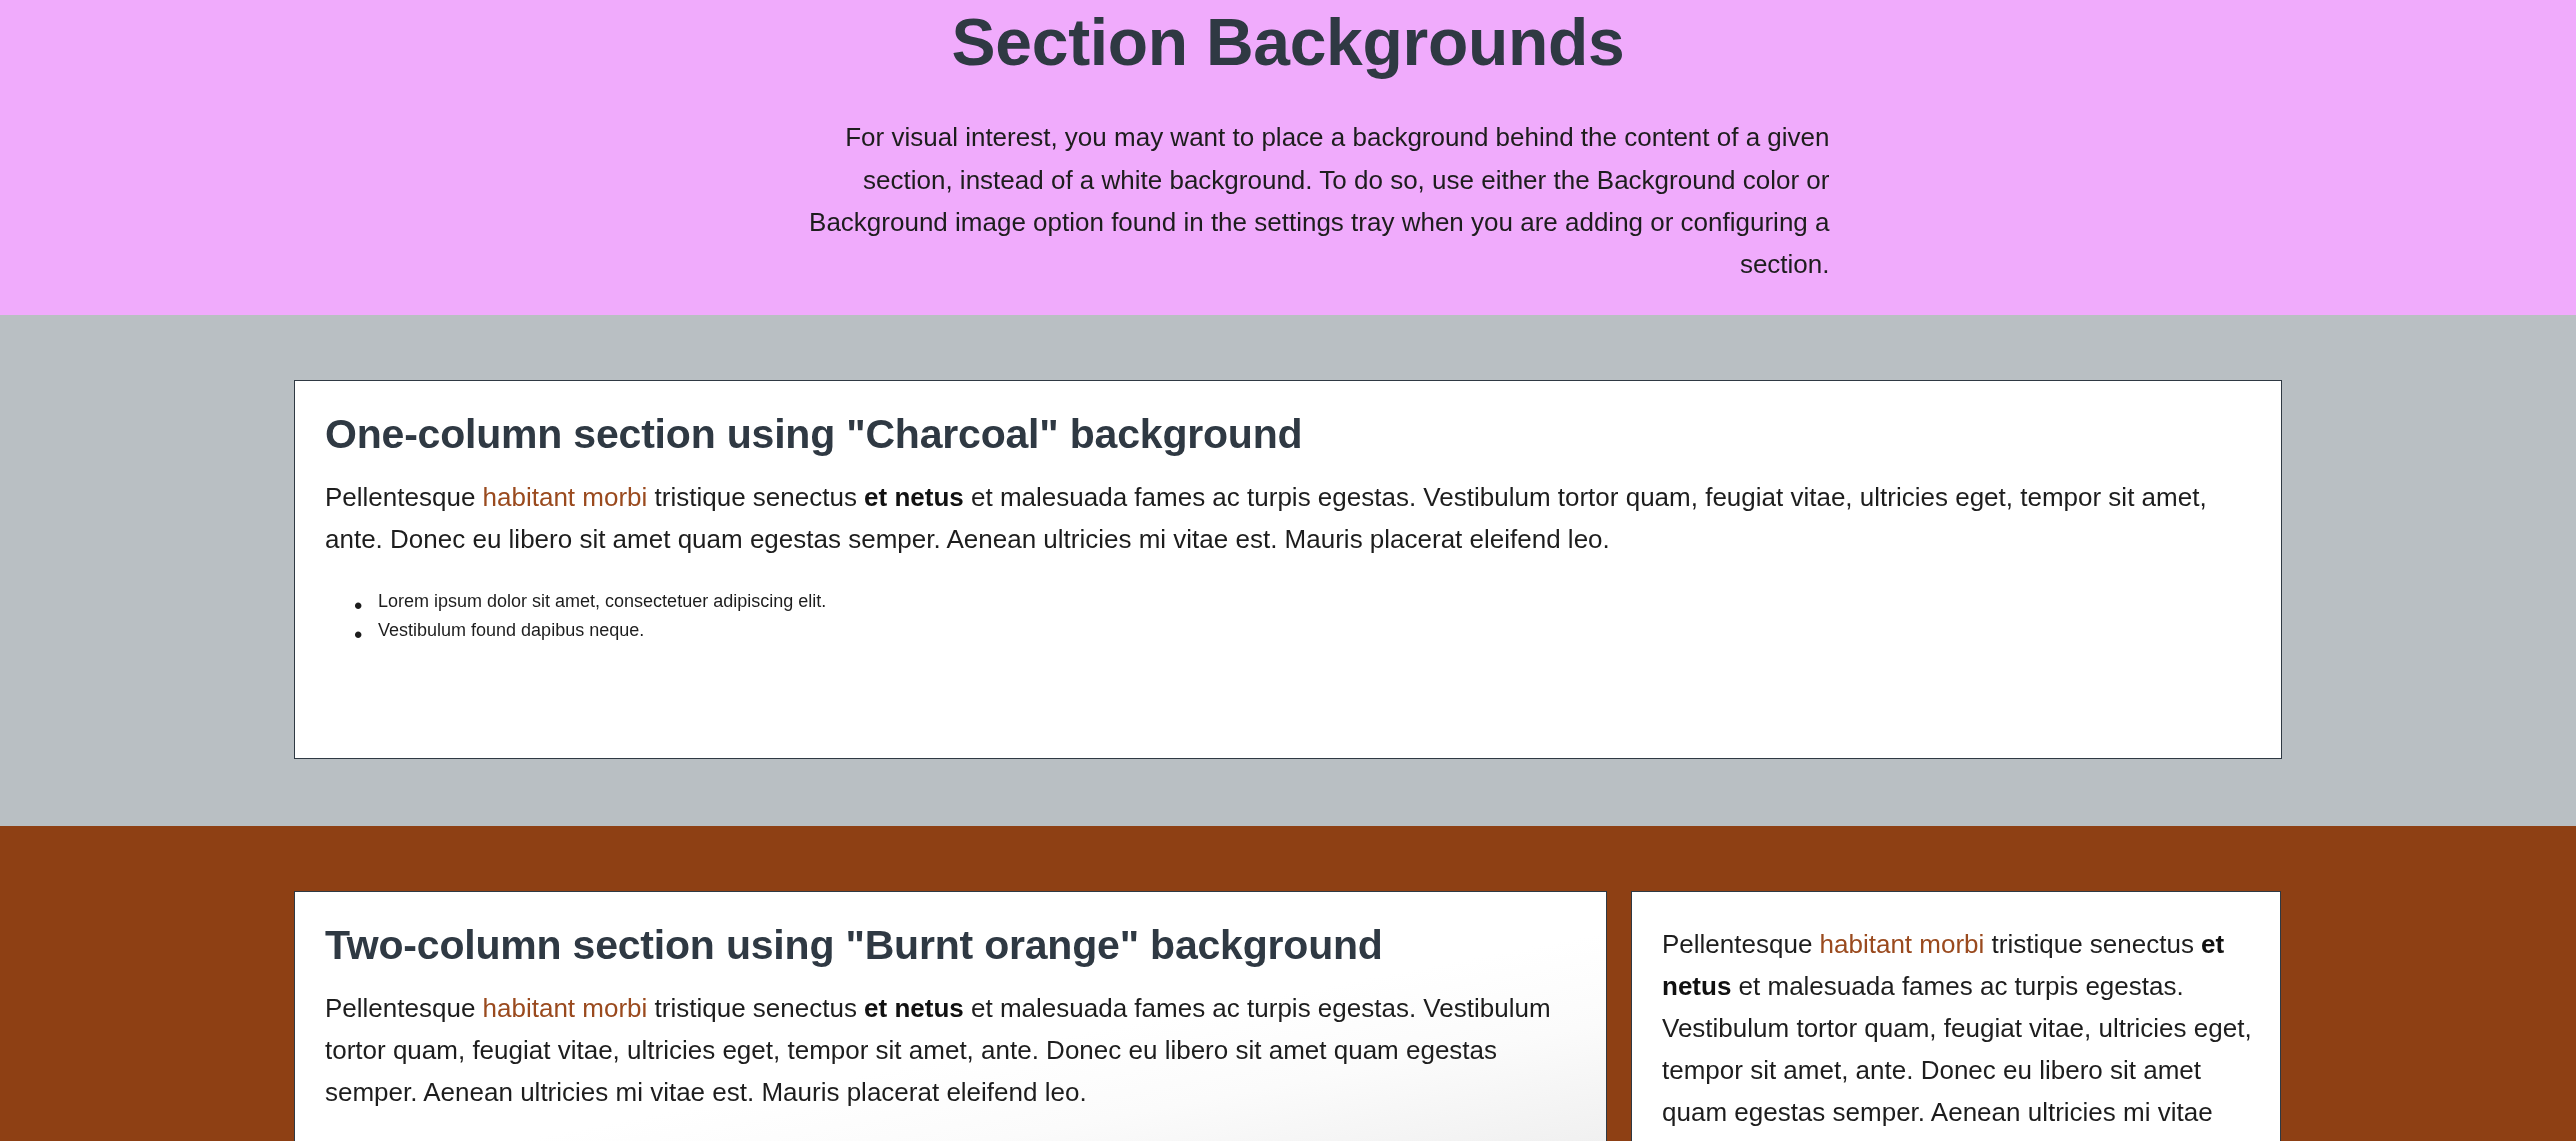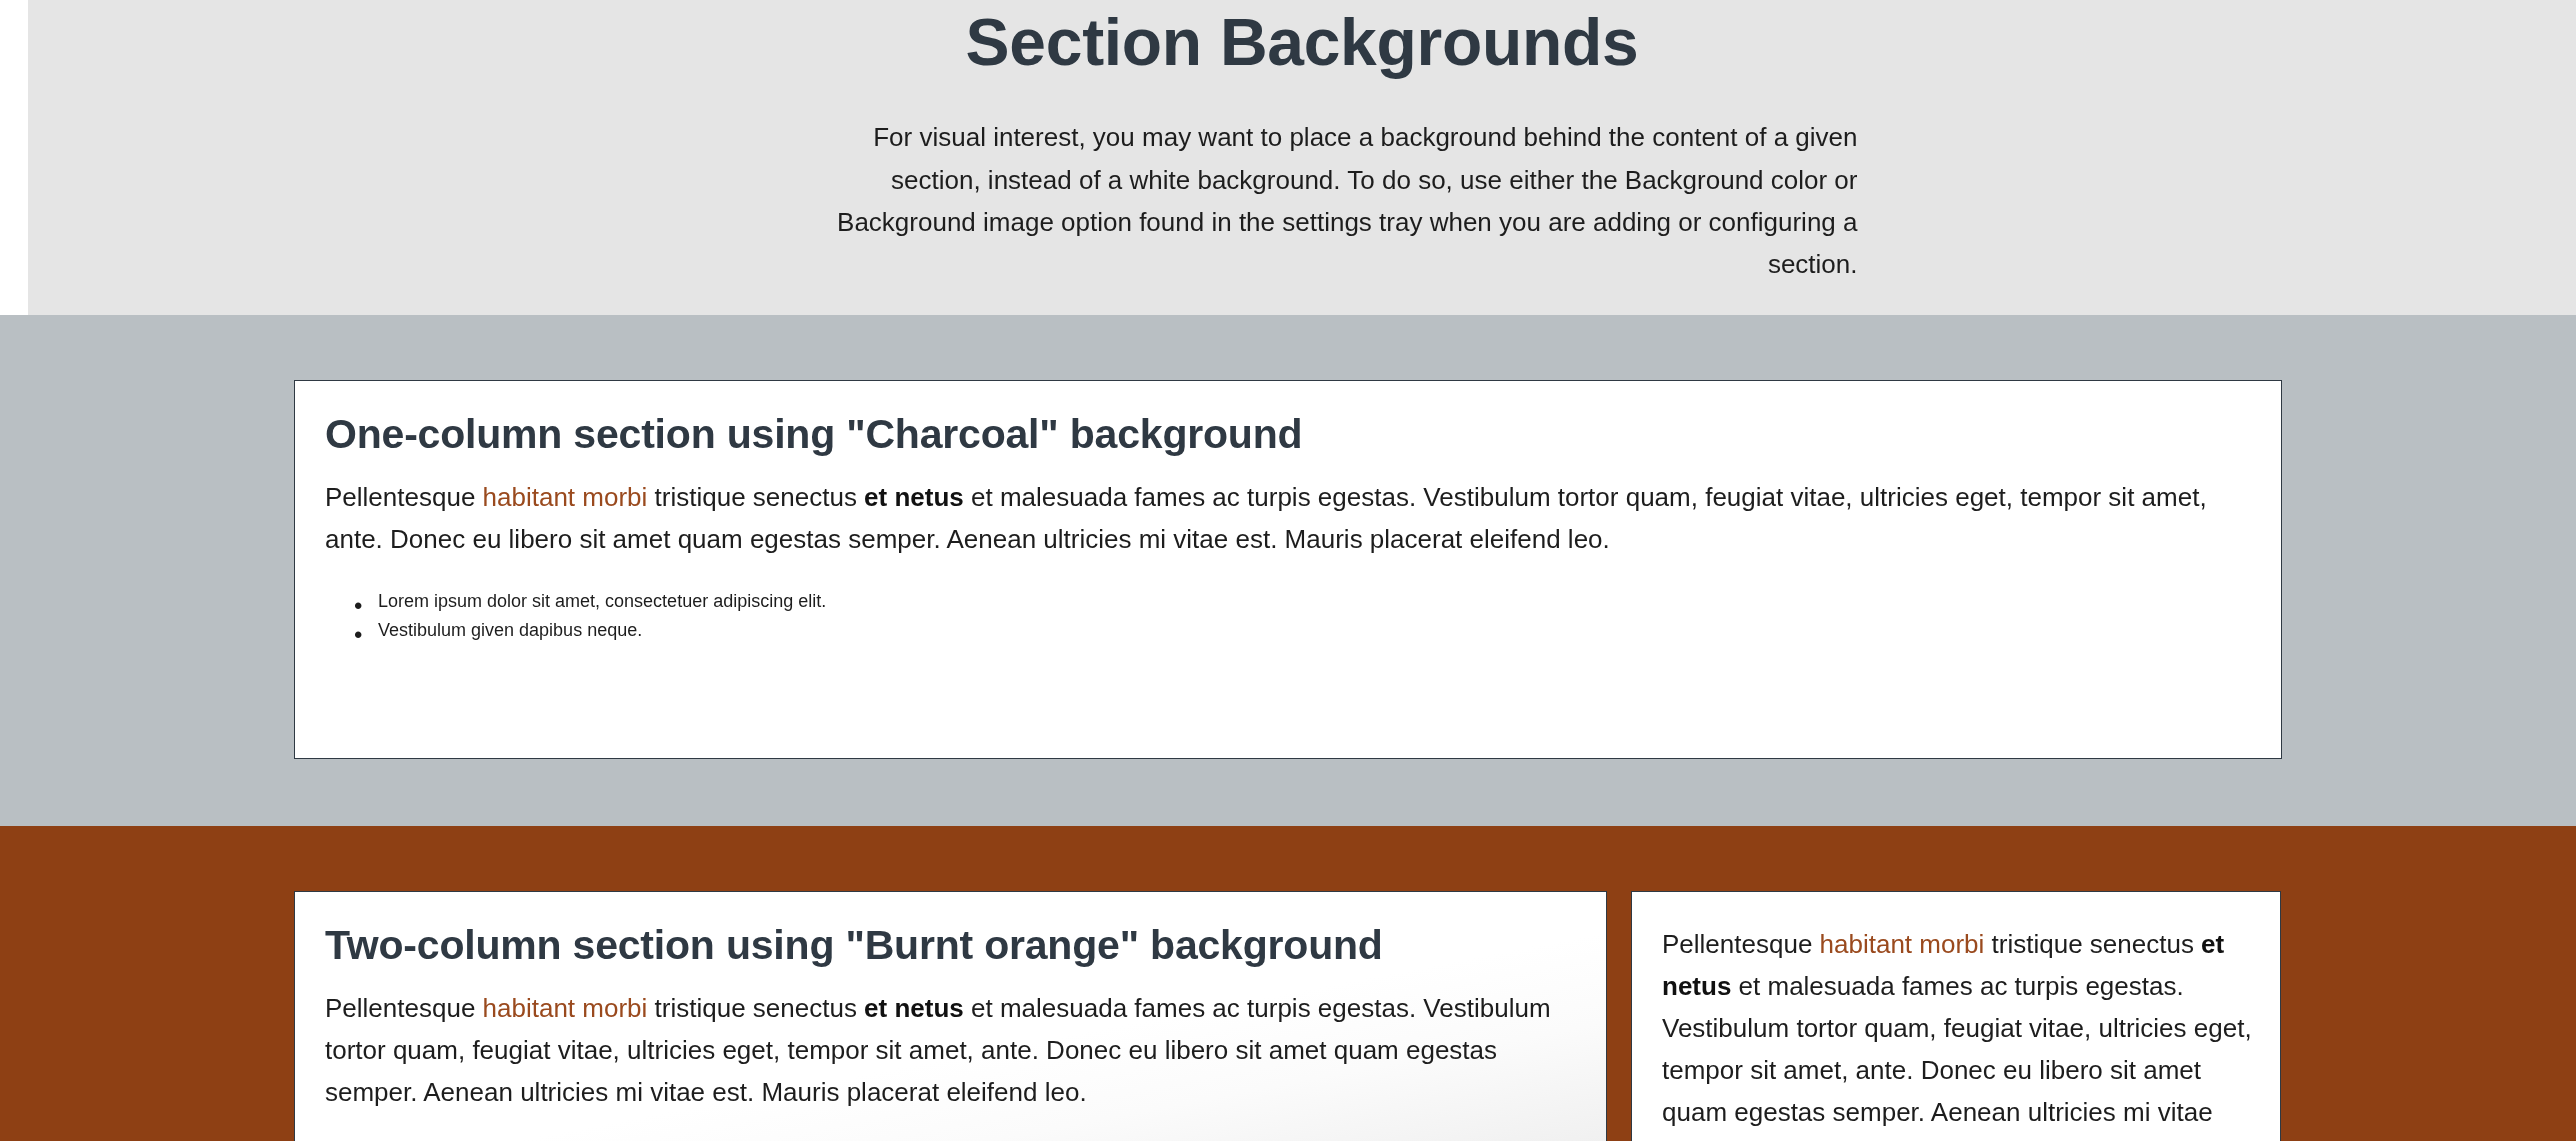--- a/index.html
+++ b/index.html
@@ -11,25 +11,24 @@
   }
 
   body {
     width: 2576px;
     min-height: 1141px;
     overflow: hidden;
   }
 
   
   .intro-section {
-    background: #e5e5e5;
+    background: #f0abfc;
     padding-top: 5.4px;
     padding-bottom: 0;
     height: 315px;
-    margin-left: 28px;
   }
 
   .page-title {
     color: #2f3943;
     font-size: 66px;
     font-weight: 700;
     letter-spacing: -0.3px;
     line-height: 1.0;
     text-align: center;
     padding-top: 4px;
@@ -187,21 +186,21 @@
     <article class="card card-one-col">
 
       <h2 class="card-heading">One-column section using "Charcoal" background</h2>
 
       <p class="card-body">
         <span>Pellentesque </span><a class="link">habitant morbi</a><span> tristique senectus </span><span class="bold">et netus</span><span> et malesuada fames ac turpis egestas. Vestibulum tortor quam, feugiat vitae, ultricies eget, tempor sit amet, ante. Donec eu libero sit amet quam egestas semper. Aenean ultricies mi vitae est. Mauris placerat eleifend leo.</span>
       </p>
 
       <ul class="bullet-list">
         <li>Lorem ipsum dolor sit amet, consectetuer adipiscing elit.</li>
-        <li>Vestibulum given dapibus neque.</li>
+        <li>Vestibulum found dapibus neque.</li>
       </ul>
 
     </article>
 
   </div>
 </section>
 
 <section class="burnt-section">
   <div class="container">
 

